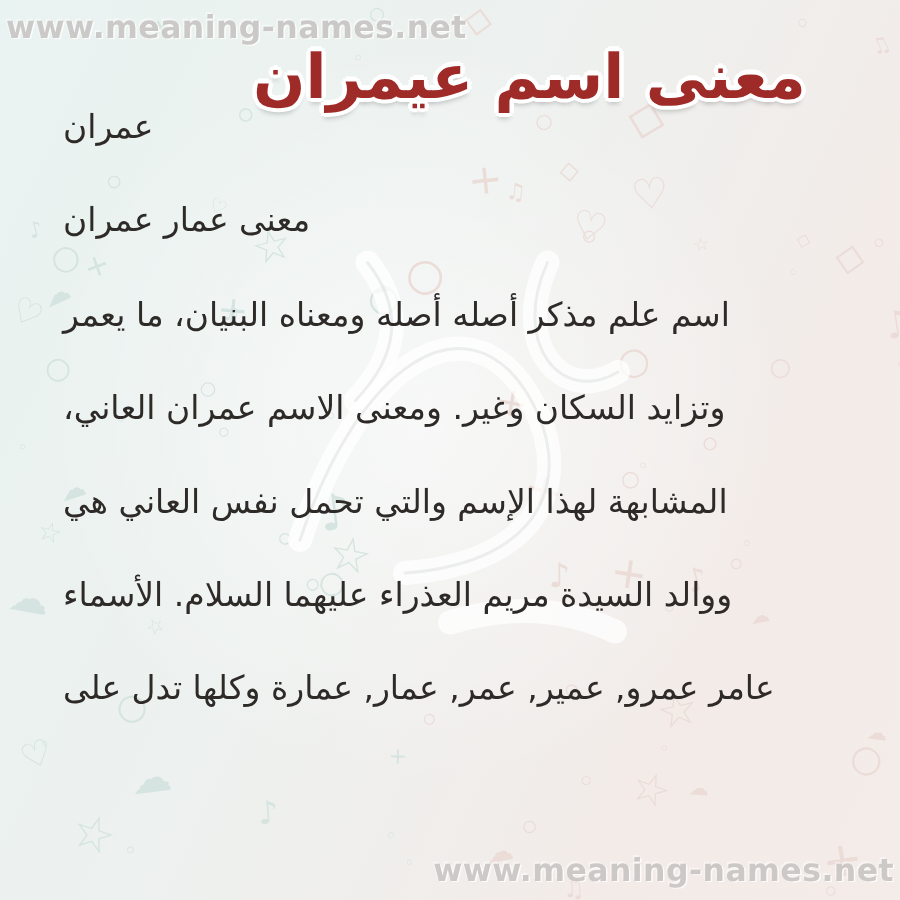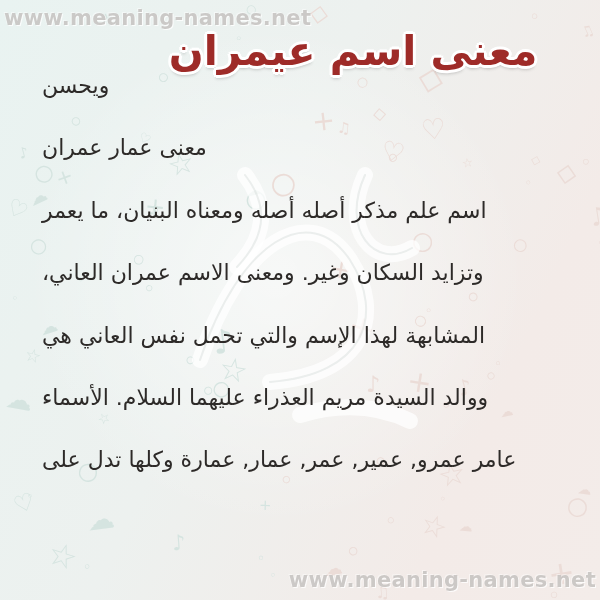--- a/index.html
+++ b/index.html
@@ -151,21 +151,21 @@
     <path d="M215 55 C190 110 225 150 262 128"></path>
     <path d="M95 55 q36 46 -8 92"></path>
   </g>
 </svg>
 
 <div class="wm wm-top">www.meaning-names.net</div>
 
 <h1 class="title">معنى اسم عيمران</h1>
 
 <div class="body-text">
-  <div class="body-line">ويحسن</div>
+  <div class="body-line">عمران</div>
   <div class="body-line">معنى عمار عمران</div>
   <div class="body-line">اسم علم مذكر أصله أصله ومعناه البنيان، ما يعمر</div>
   <div class="body-line">وتزايد السكان وغير. ومعنى الاسم عمران العاني،</div>
   <div class="body-line">المشابهة لهذا الإسم والتي تحمل نفس العاني هي</div>
   <div class="body-line">ووالد السيدة مريم العذراء عليهما السلام. الأسماء</div>
   <div class="body-line">عامر عمرو, عمير, عمر, عمار, عمارة وكلها تدل على</div>
 </div>
 
 <div class="wm wm-bottom">www.meaning-names.net</div>
 

